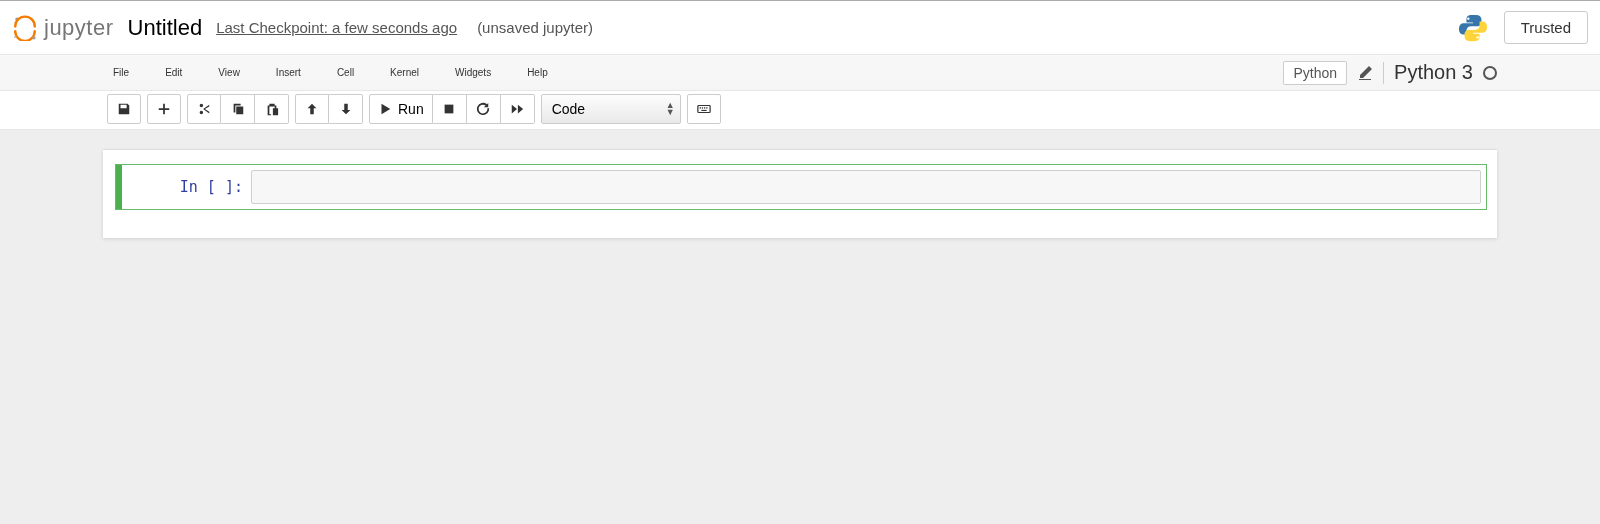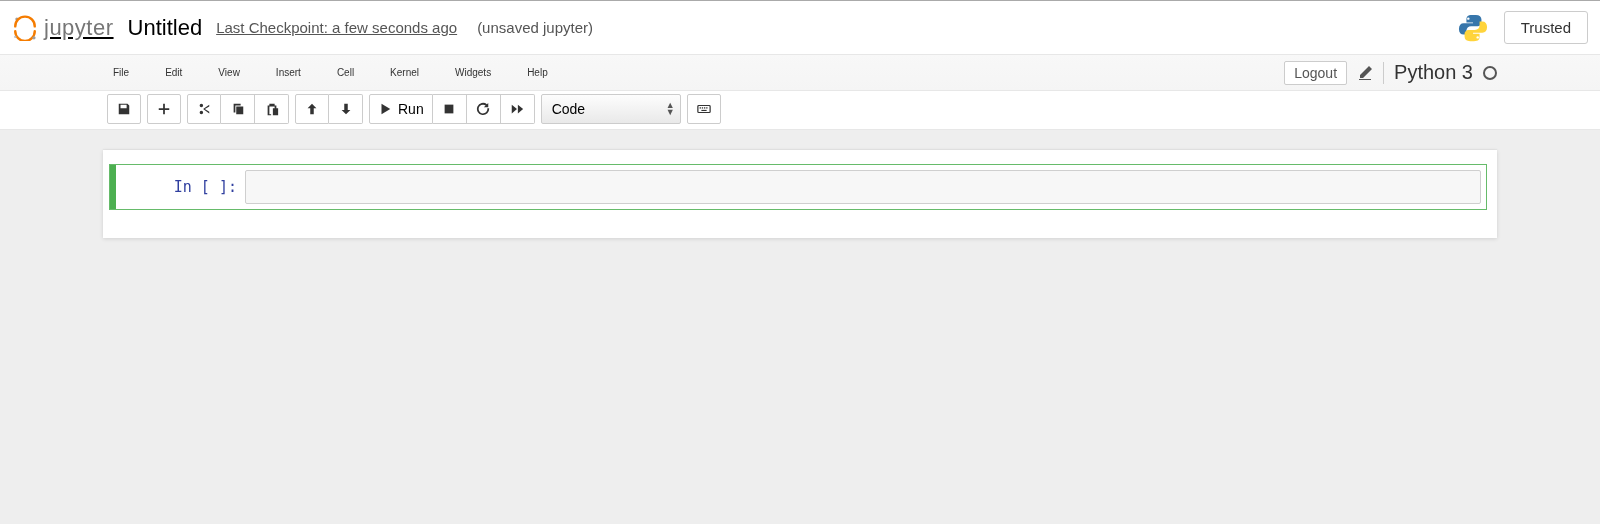--- a/index.html
+++ b/index.html
@@ -25,21 +25,21 @@
     margin: 0 auto;
     position: relative;
   }
   .header-inner {
     display: flex;
     align-items: center;
     justify-content: space-between;
     width: 100%;
   }
   .header-left { display: flex; align-items: center; gap: 14px; }
-  .logo { display: flex; align-items: center; gap: 6px; text-decoration: underline; }
+  .logo { display: flex; align-items: center; gap: 6px; }
   .logo-img svg { display: block; }
   .notebook-title {
     font-size: 22px;
     color: #000;
     font-weight: 400;
   }
   .checkpoint { font-size: 15px; color: #555; text-decoration: underline; }
   .unsaved { font-size: 15px; color: #555; margin-left: 6px; }
   .header-right { display: flex; align-items: center; gap: 16px; }
   .python-logo svg { display: block; }
@@ -137,20 +137,21 @@
     background:#fff;
     box-shadow: 0 1px 4px rgba(0,0,0,0.12), 0 -1px 1px rgba(0,0,0,0.03);
     padding: 14px 10px 28px 6px;
   }
   .cell {
     border: 1px solid #66bb6a;
     display:flex;
     align-items:stretch;
     padding: 5px;
     position: relative;
+    margin-left: 6px;
   }
   .cell::before {
     content:"";
     position:absolute; left:0; top:0; bottom:0; width:6px;
     background:#4caf50;
   }
   .prompt {
     width: 130px;
     text-align:right;
     padding: 8px 8px 0 0;
@@ -211,21 +212,21 @@
       <div class="menu-item">File</div>
       <div class="menu-item">Edit</div>
       <div class="menu-item">View</div>
       <div class="menu-item">Insert</div>
       <div class="menu-item">Cell</div>
       <div class="menu-item">Kernel</div>
       <div class="menu-item">Widgets</div>
       <div class="menu-item">Help</div>
     </div>
     <div class="kernel-info">
-      <span class="trusted">Logout</span>
+      <span class="trusted">Python</span>
       <svg class="pencil-icon" viewBox="0 0 16 16">
           <path d="M12 1l3 3-9 9H3v-3l9-9zM2 14h12v1H2z"></path>
         </svg>
       <span class="divider-v"></span>
       <span class="kernel-name">Python 3</span>
       <span class="kernel-indicator"></span>
     </div>
   </div>
 </div>
 

